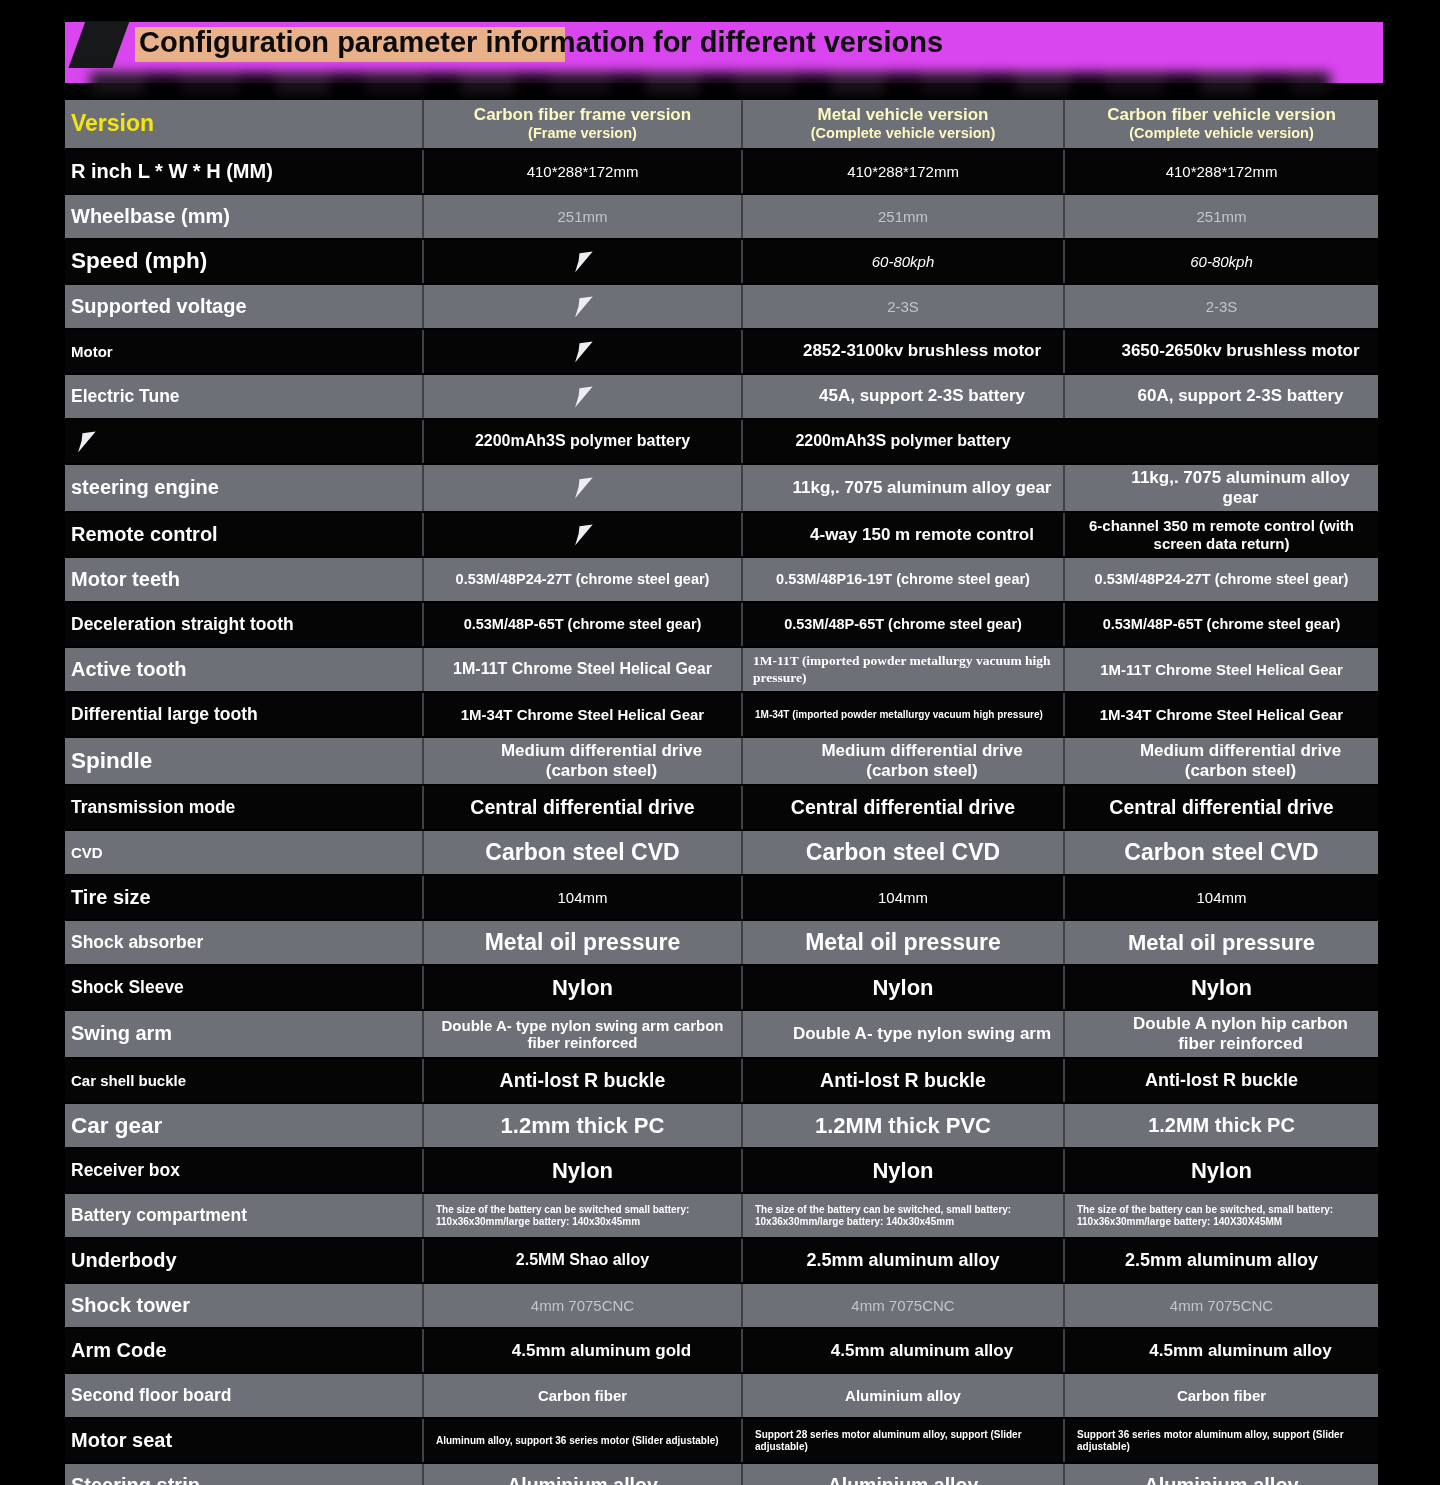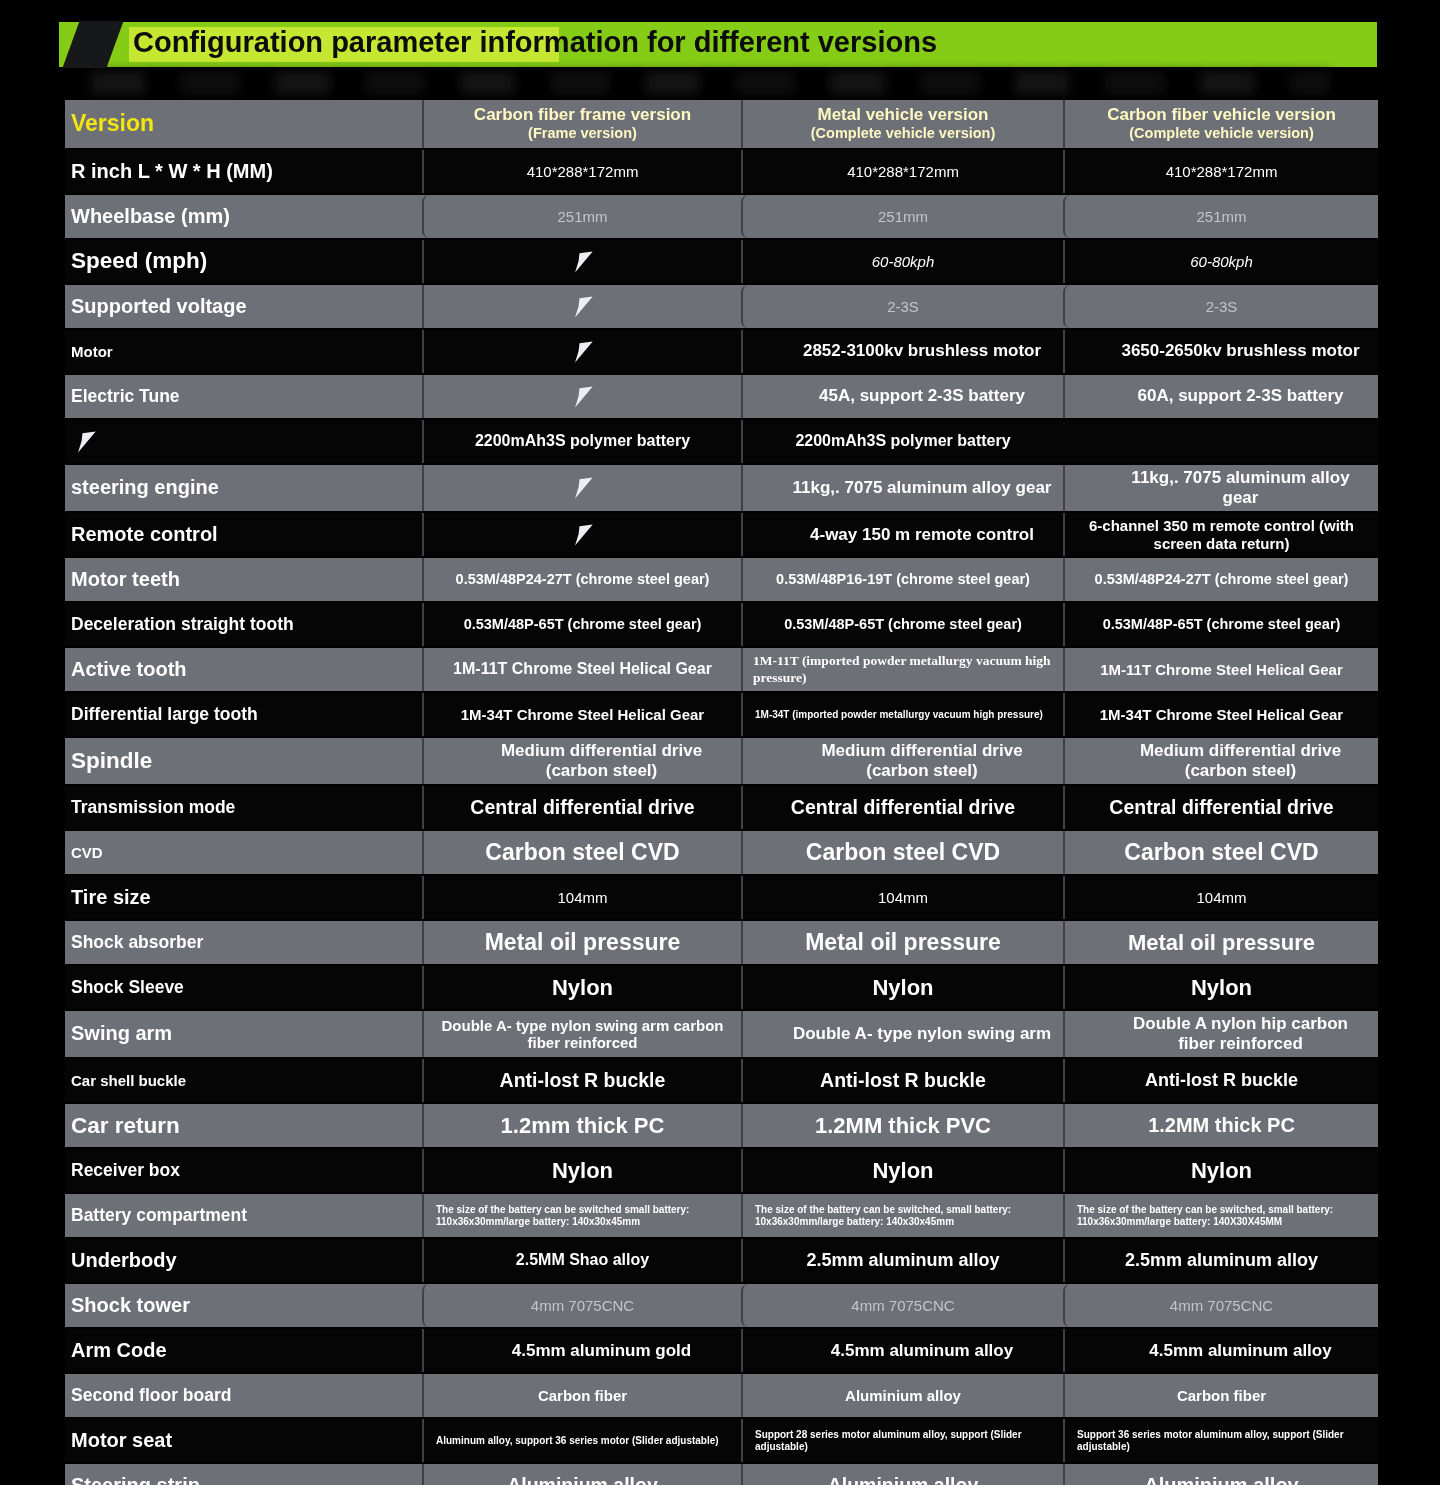--- a/index.html
+++ b/index.html
@@ -1,20 +1,20 @@
 <!DOCTYPE html>
 <html><head>
 <meta charset="utf-8">
 <style>
   html,body{margin:0;padding:0;background:#000;}
   body{width:1440px;height:1485px;position:relative;overflow:hidden;
        font-family:"Liberation Sans",sans-serif;-webkit-font-smoothing:antialiased;}
 
   
-  .title-bar{position:absolute;left:59px;top:22px;width:1318px;height:45px;background:#84cc16;}
+  .title-bar{position:absolute;left:65px;top:22px;width:1318px;height:61px;background:#d946ef;}
   .title-highlight{position:absolute;left:70px;top:5px;width:430px;height:35px;background:#f2f945;opacity:.6;}
   .logo-slash{position:absolute;left:12px;top:-1px;width:44px;height:47px;background:#17181a;transform:skewX(-20deg);}
   .title-text{position:absolute;left:74px;top:4px;font-size:29px;font-weight:700;color:#0c0c0c;white-space:nowrap;}
 
   
   .blur-strip{position:absolute;left:90px;top:72px;width:1240px;height:22px;
       background:repeating-linear-gradient(90deg,#181818 0 55px,#000 55px 90px,#101010 90px 150px,#000 150px 185px);
       filter:blur(6px);opacity:.9;}
 
   
@@ -37,21 +37,21 @@
 
   
   .label{font-weight:700;}
   .lab-sm{font-size:15px;}
   .lab-md{font-size:17.5px;}
   .lab-lg{font-size:20px;}
   .lab-xl{font-size:22.5px;}
 
   
   .v-thin{font-weight:400;font-size:15px;}
-  .v-dim{font-weight:400;font-size:15px;color:#c2c5cb;border-radius:7px;}
+  .v-dim{font-weight:400;font-size:15px;color:#c2c5cb;}
   .v-italic{font-style:italic;font-weight:400;font-size:15px;}
   .v-b14{font-weight:700;font-size:14.5px;}
   .v-b15{font-weight:700;font-size:15px;}
   .v-b16{font-weight:700;font-size:16px;}
   .v-b17{font-weight:700;font-size:17px;padding-left:48px;}
   .v-b18{font-weight:700;font-size:18px;}
   .v-b19{font-weight:700;font-size:19.5px;}
   .v-b20{font-weight:700;font-size:20px;}
   .v-b22{font-weight:700;font-size:22px;}
   .v-b23{font-weight:700;font-size:23px;}
@@ -387,21 +387,21 @@
         </div>
         <div class="cell value v-b19">
           <span>Anti-lost R buckle</span>
         </div>
         <div class="cell value v-b18">
           <span>Anti-lost R buckle</span>
         </div>
       </div>
       <div class="row gray">
         <div class="cell label lab-xl">
-          <span>Car return</span>
+          <span>Car gear</span>
         </div>
         <div class="cell value v-b22">
           <span>1.2mm thick PC</span>
         </div>
         <div class="cell value v-b22">
           <span>1.2MM thick PVC</span>
         </div>
         <div class="cell value v-b20">
           <span>1.2MM thick PC</span>
         </div>

